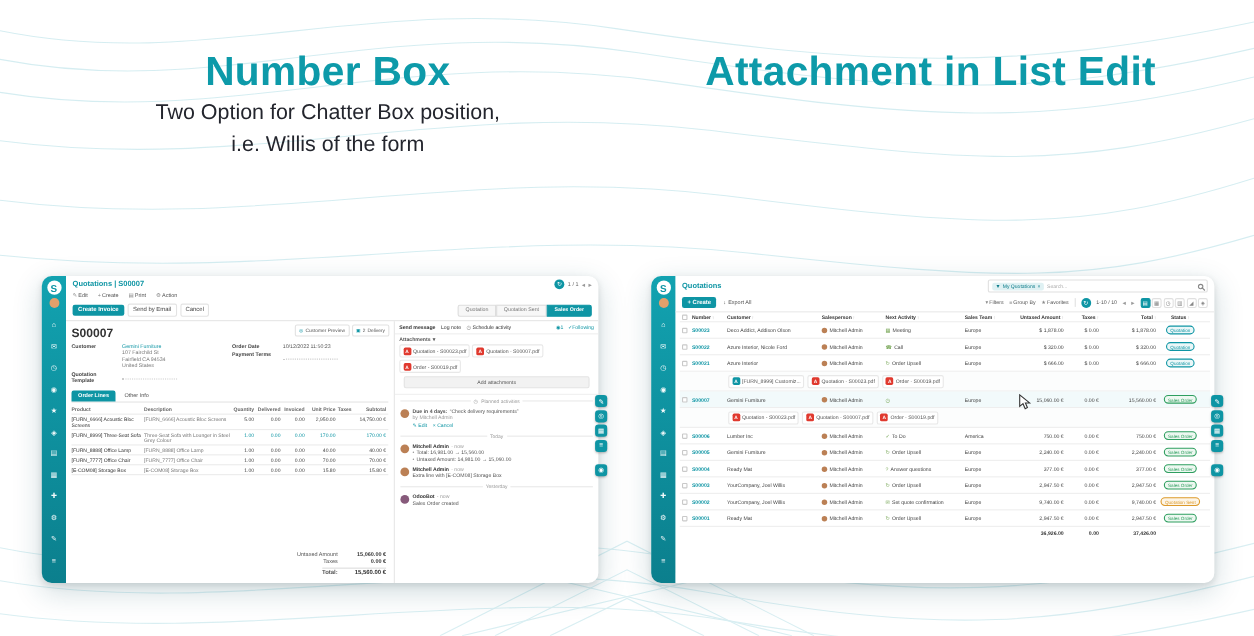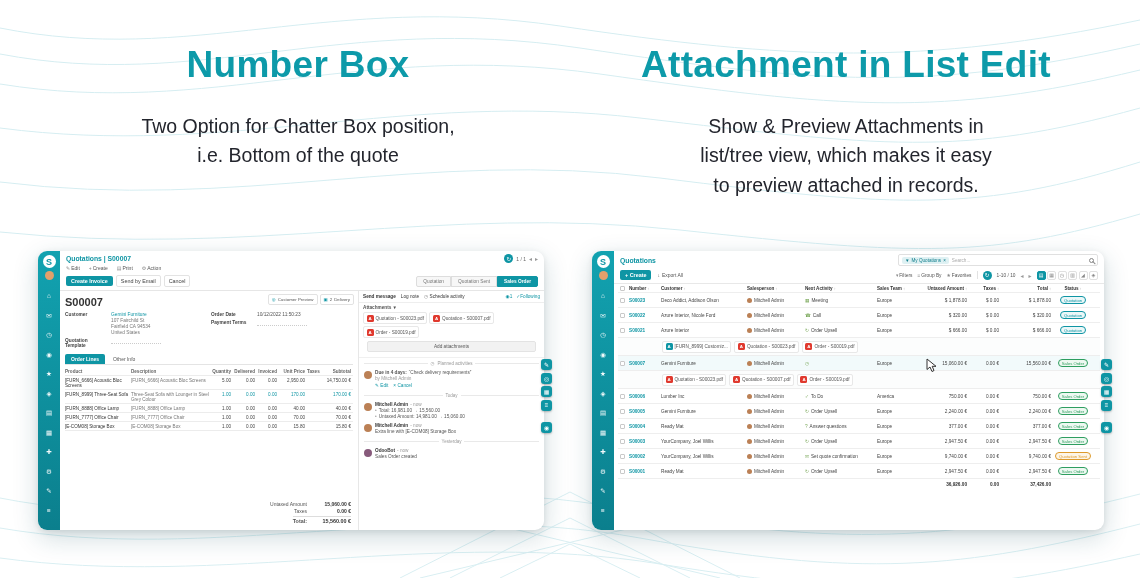--- a/index.html
+++ b/index.html
@@ -5,21 +5,21 @@
   *{margin:0;padding:0;box-sizing:border-box}
   i,em{font-style:normal}
   body{width:1140px;height:578px;position:relative;overflow:hidden;background:#fff;
        font-family:"Liberation Sans",sans-serif;color:#333}
   .bg{position:absolute;inset:0;z-index:0}
   
   .hero{position:absolute;text-align:center;z-index:1}
   .hero-left{left:83px;top:44px;width:430px}
   .hero-right{left:604px;top:44px;width:484px}
   .hero h1{font-size:37px;font-weight:bold;color:var(--title,#0d9aa9);letter-spacing:.3px}
-  .hero .sub{margin-top:26px;font-size:19.5px;line-height:1.5;color:var(--text-dark,#23252d);font-weight:500}
+  .hero .sub{margin-top:2px;font-size:19.5px;line-height:1.5;color:var(--text-dark,#23252d);font-weight:500}
   
   .window{position:absolute;z-index:2;background:#fff;border-radius:9px;display:flex;
           box-shadow:0 8px 26px rgba(20,80,95,.20),0 2px 6px rgba(0,0,0,.10)}
   .win-left{left:38px;top:251px;width:506px;height:279px}
   .win-right{left:592px;top:251px;width:512px;height:279px}
   .sidebar{width:22px;flex:none;border-radius:9px 0 0 9px;display:flex;flex-direction:column;align-items:center;
            padding:4px 0 3px;background:linear-gradient(180deg,var(--sidebar-top,#12a2b0),var(--sidebar-bottom,#0b7f8d))}
   .logo{width:13px;height:13px;border-radius:50%;background:#fff;color:var(--accent,#0e95a4);
         font-size:9px;font-weight:bold;display:flex;align-items:center;justify-content:center;flex:none}
   .avatar-side{width:9px;height:9px;border-radius:50%;background:#e3a06b;margin-top:3px;flex:none}
@@ -173,30 +173,25 @@
     <path d="M500,578 L570,544 L640,578"></path>
     <path d="M420,578 L656,522"></path>
     <path d="M720,578 L484,522"></path>
   </g>
 </svg>
 
 <div class="hero hero-left">
   <h1>Number Box</h1>
   <div class="sub">
     <div>Two Option for Chatter Box position,</div>
-    <div>i.e. Bottom of the quote</div>
+    <div>i.e. Willis of the form</div>
   </div>
 </div>
 <div class="hero hero-right">
   <h1>Attachment in List Edit</h1>
-  <div class="sub">
-    <div>Show &amp; Preview Attachments in</div>
-    <div>list/tree view, which makes it easy</div>
-    <div>to preview attached in records.</div>
-  </div>
 </div>
 
 <div class="window win-left">
   <div class="sidebar">
     <div class="logo">S</div>
     <div class="avatar-side"></div>
     <div class="side-icons">
       <span class="side-icon">⌂</span>
       <span class="side-icon">✉</span>
       <span class="side-icon">◷</span>

